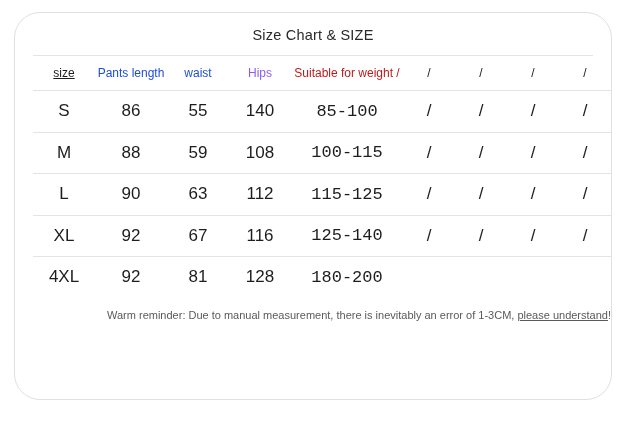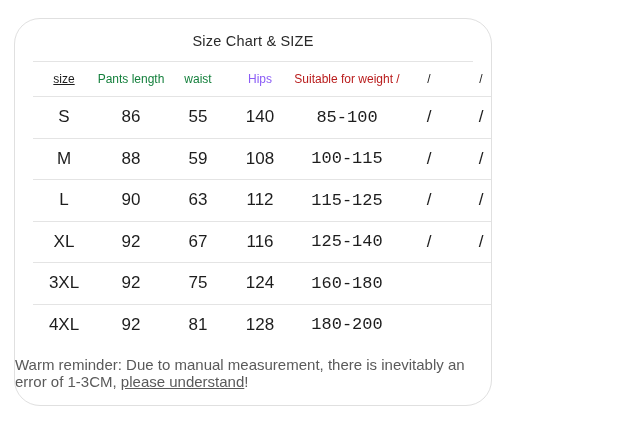--- a/index.html
+++ b/index.html
@@ -9,22 +9,22 @@
   body {
     width: 627px;
     height: 436px;
     background: #ffffff;
     font-family: "Liberation Sans", sans-serif;
     overflow: hidden;
   }
   .card {
     position: absolute;
     left: 14px;
-    top: 18px;
-    width: 478px;
+    top: 12px;
+    width: 598px;
     height: 388px;
     background: #ffffff;
     border: 1px solid #e0e0e0;
     border-radius: 26px;
     box-sizing: border-box;
     overflow: hidden;
   }
   .title {
     text-align: center;
     font-size: 14.5px;
@@ -70,33 +70,33 @@
   col.c1 { width: 72px; }
   col.c2 { width: 62px; }
   col.c3 { width: 62px; }
   col.c4 { width: 112px; }
   col.c5 { width: 52px; }
   col.c6 { width: 52px; }
   col.c7 { width: 52px; }
   col.c8 { width: 52px; }
 
   .h-size { font-size: 13px; color: #1d1d1d; text-decoration: underline; }
-  .h-blue { font-size: 12.5px; color: #15803d; }
+  .h-blue { font-size: 12.5px; color: #1d4ed8; }
   .h-hips { font-size: 16px; color: #8b5cf6; }
   .h-weight { font-size: 11.5px; color: #b91c1c; }
   .h-slash { font-size: 13px; color: #1d1d1d; }
 
   .cell-size { font-size: 17px; }
   .cell-small { font-size: 15.5px; font-family: Liberation Mono, monospace; }
   .cell-slash { font-size: 15px; }
   .empty { font-size: 15px; }
 
   .footer {
-    text-align: left;
-    font-size: 15px;
+    text-align: right;
+    font-size: 11px;
     color: #5a5a5a;
     padding-top: 11px;
   }
   .footer .underline {
     text-decoration: underline;
   }
 </style>
 </head>
 <body>
 
@@ -170,31 +170,20 @@
           <td class="cell-size">92</td>
           <td class="cell-size">67</td>
           <td class="cell-size">116</td>
           <td class="cell-small">125-140</td>
           <td class="cell-slash">/</td>
           <td class="cell-slash">/</td>
           <td class="cell-slash">/</td>
           <td class="cell-slash">/</td>
         </tr>
         <tr class="data-row">
-          <td class="cell-size">3XL</td>
-          <td class="cell-size">92</td>
-          <td class="cell-size">75</td>
-          <td class="cell-size">124</td>
-          <td class="cell-small">160-180</td>
-          <td class="empty"></td>
-          <td class="empty"></td>
-          <td class="empty"></td>
-          <td class="empty"></td>
-        </tr>
-        <tr class="data-row">
           <td class="cell-size">4XL</td>
           <td class="cell-size">92</td>
           <td class="cell-size">81</td>
           <td class="cell-size">128</td>
           <td class="cell-small">180-200</td>
           <td class="empty"></td>
           <td class="empty"></td>
           <td class="empty"></td>
           <td class="empty"></td>
         </tr>

